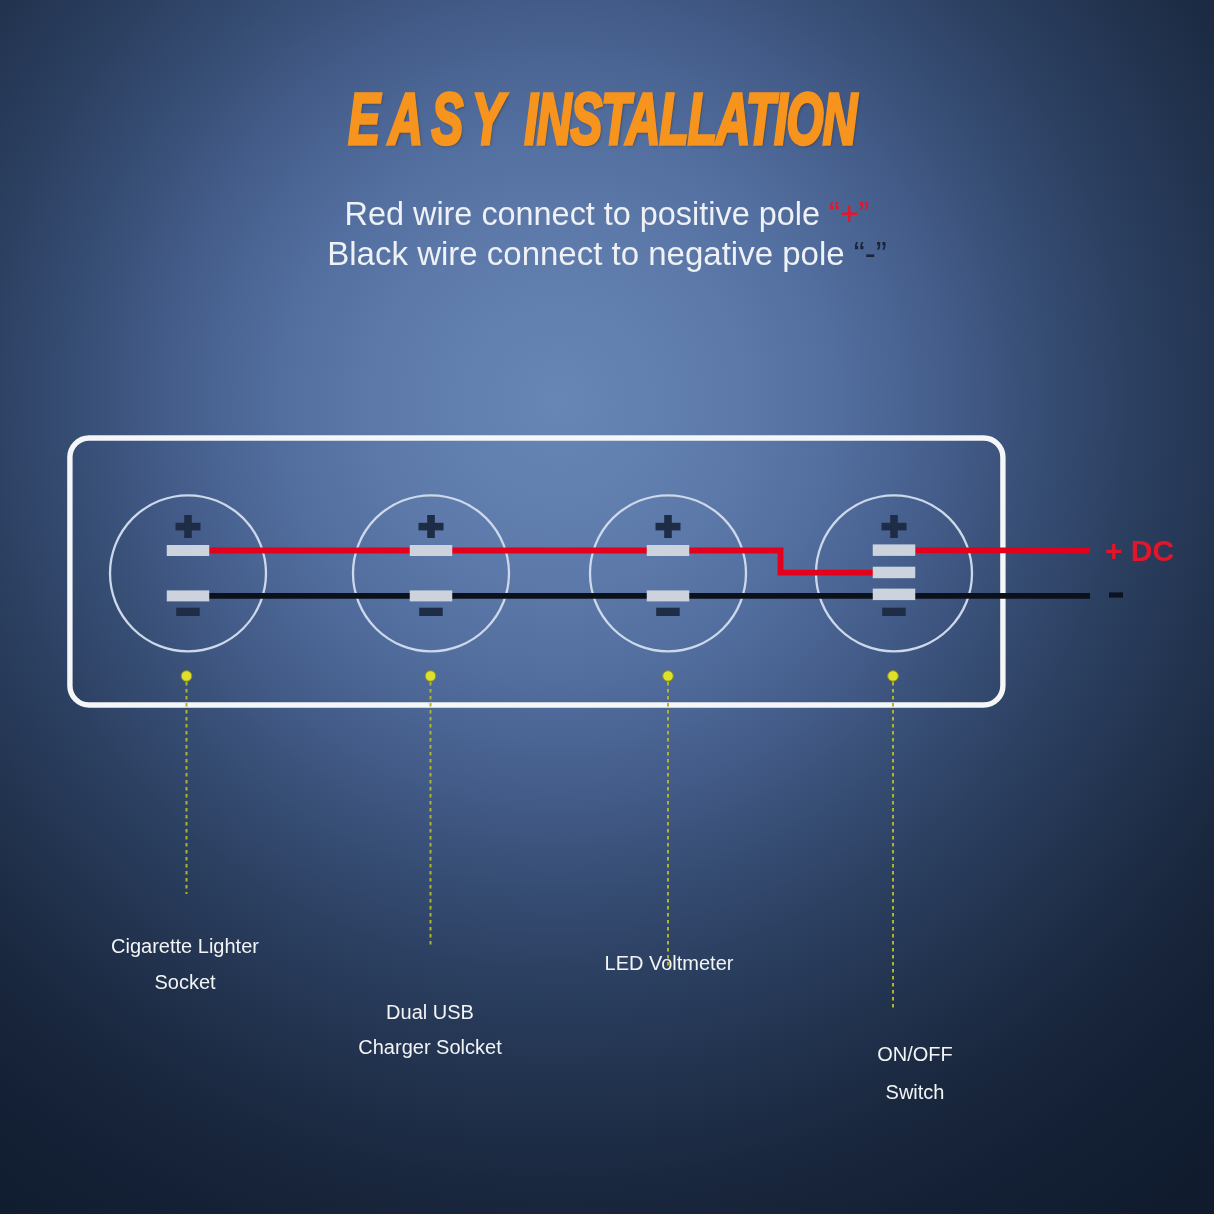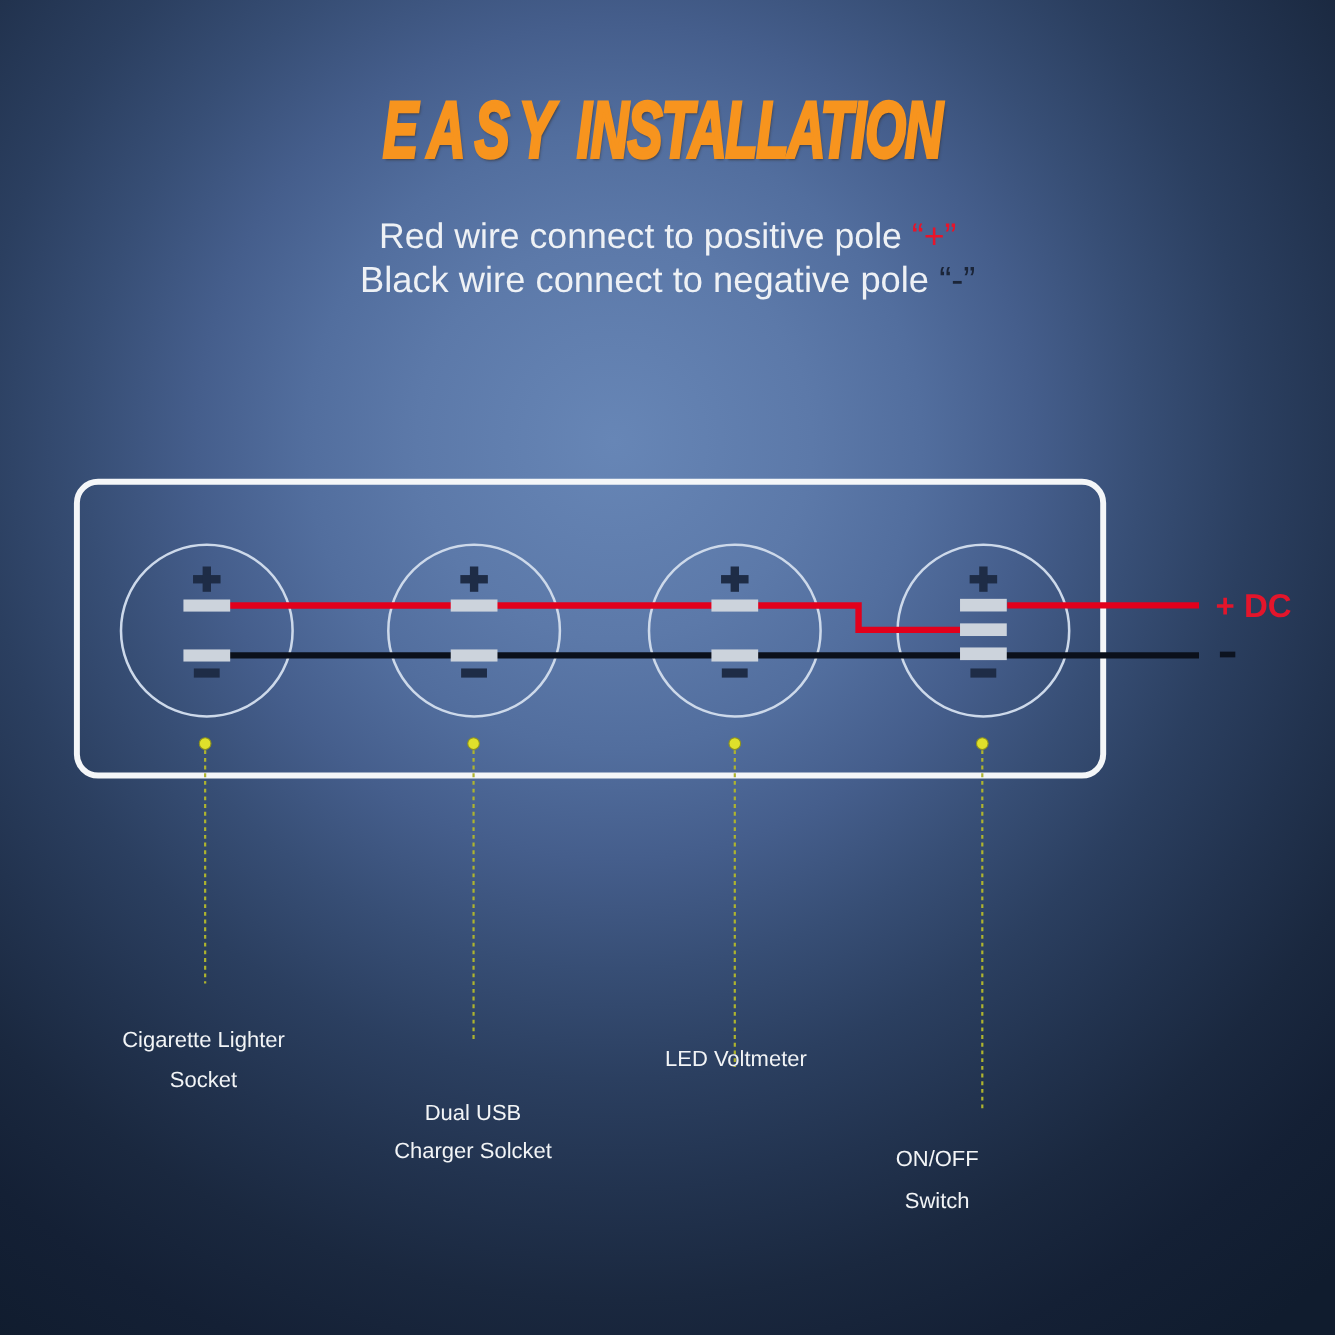--- a/index.html
+++ b/index.html
@@ -92,13 +92,13 @@
     <path d="M186.5 682 V894"></path>
     <path d="M430.5 682 V947"></path>
     <path d="M668 682 V970"></path>
     <path d="M893 682 V1009"></path>
   </g>
 </svg>
 
 <div class="lbl" style="left:5px;top:911px;line-height:36px;">Cigarette Lighter<br>Socket</div>
 <div class="lbl" style="left:250px;top:978px;">Dual USB<br>Charger Solcket</div>
 <div class="lbl" style="left:489px;top:929px;">LED Voltmeter</div>
-<div class="lbl" style="left:672px;top:1018px;line-height:38px;">ON/OFF<br>Switch</div>
+<div class="lbl" style="left:735px;top:1018px;line-height:38px;">ON/OFF<br>Switch</div>
 
 </body></html>

